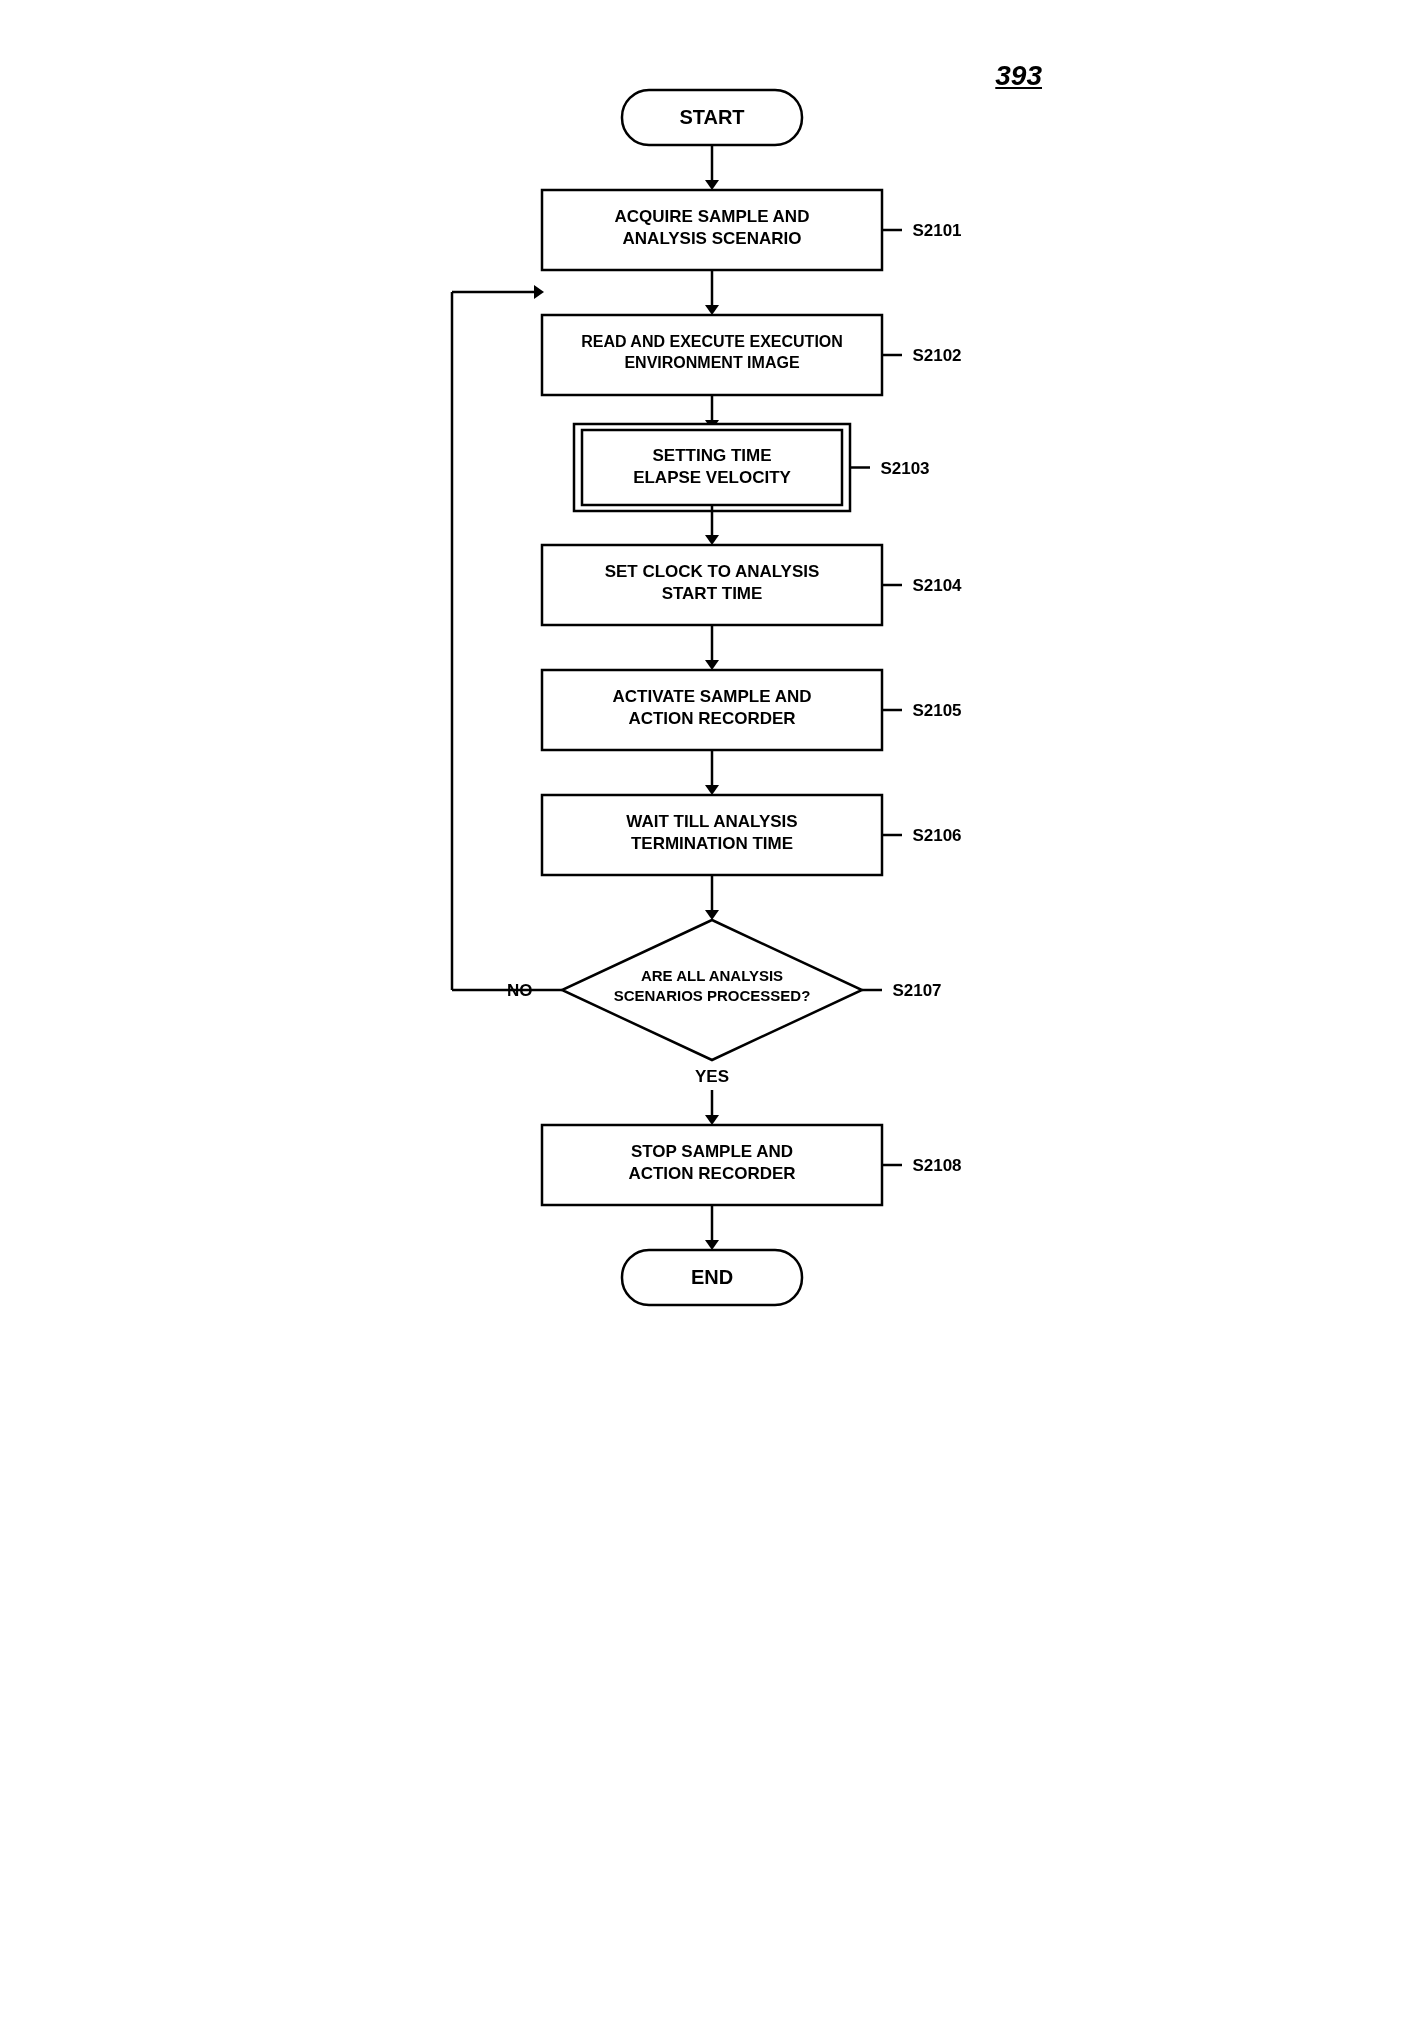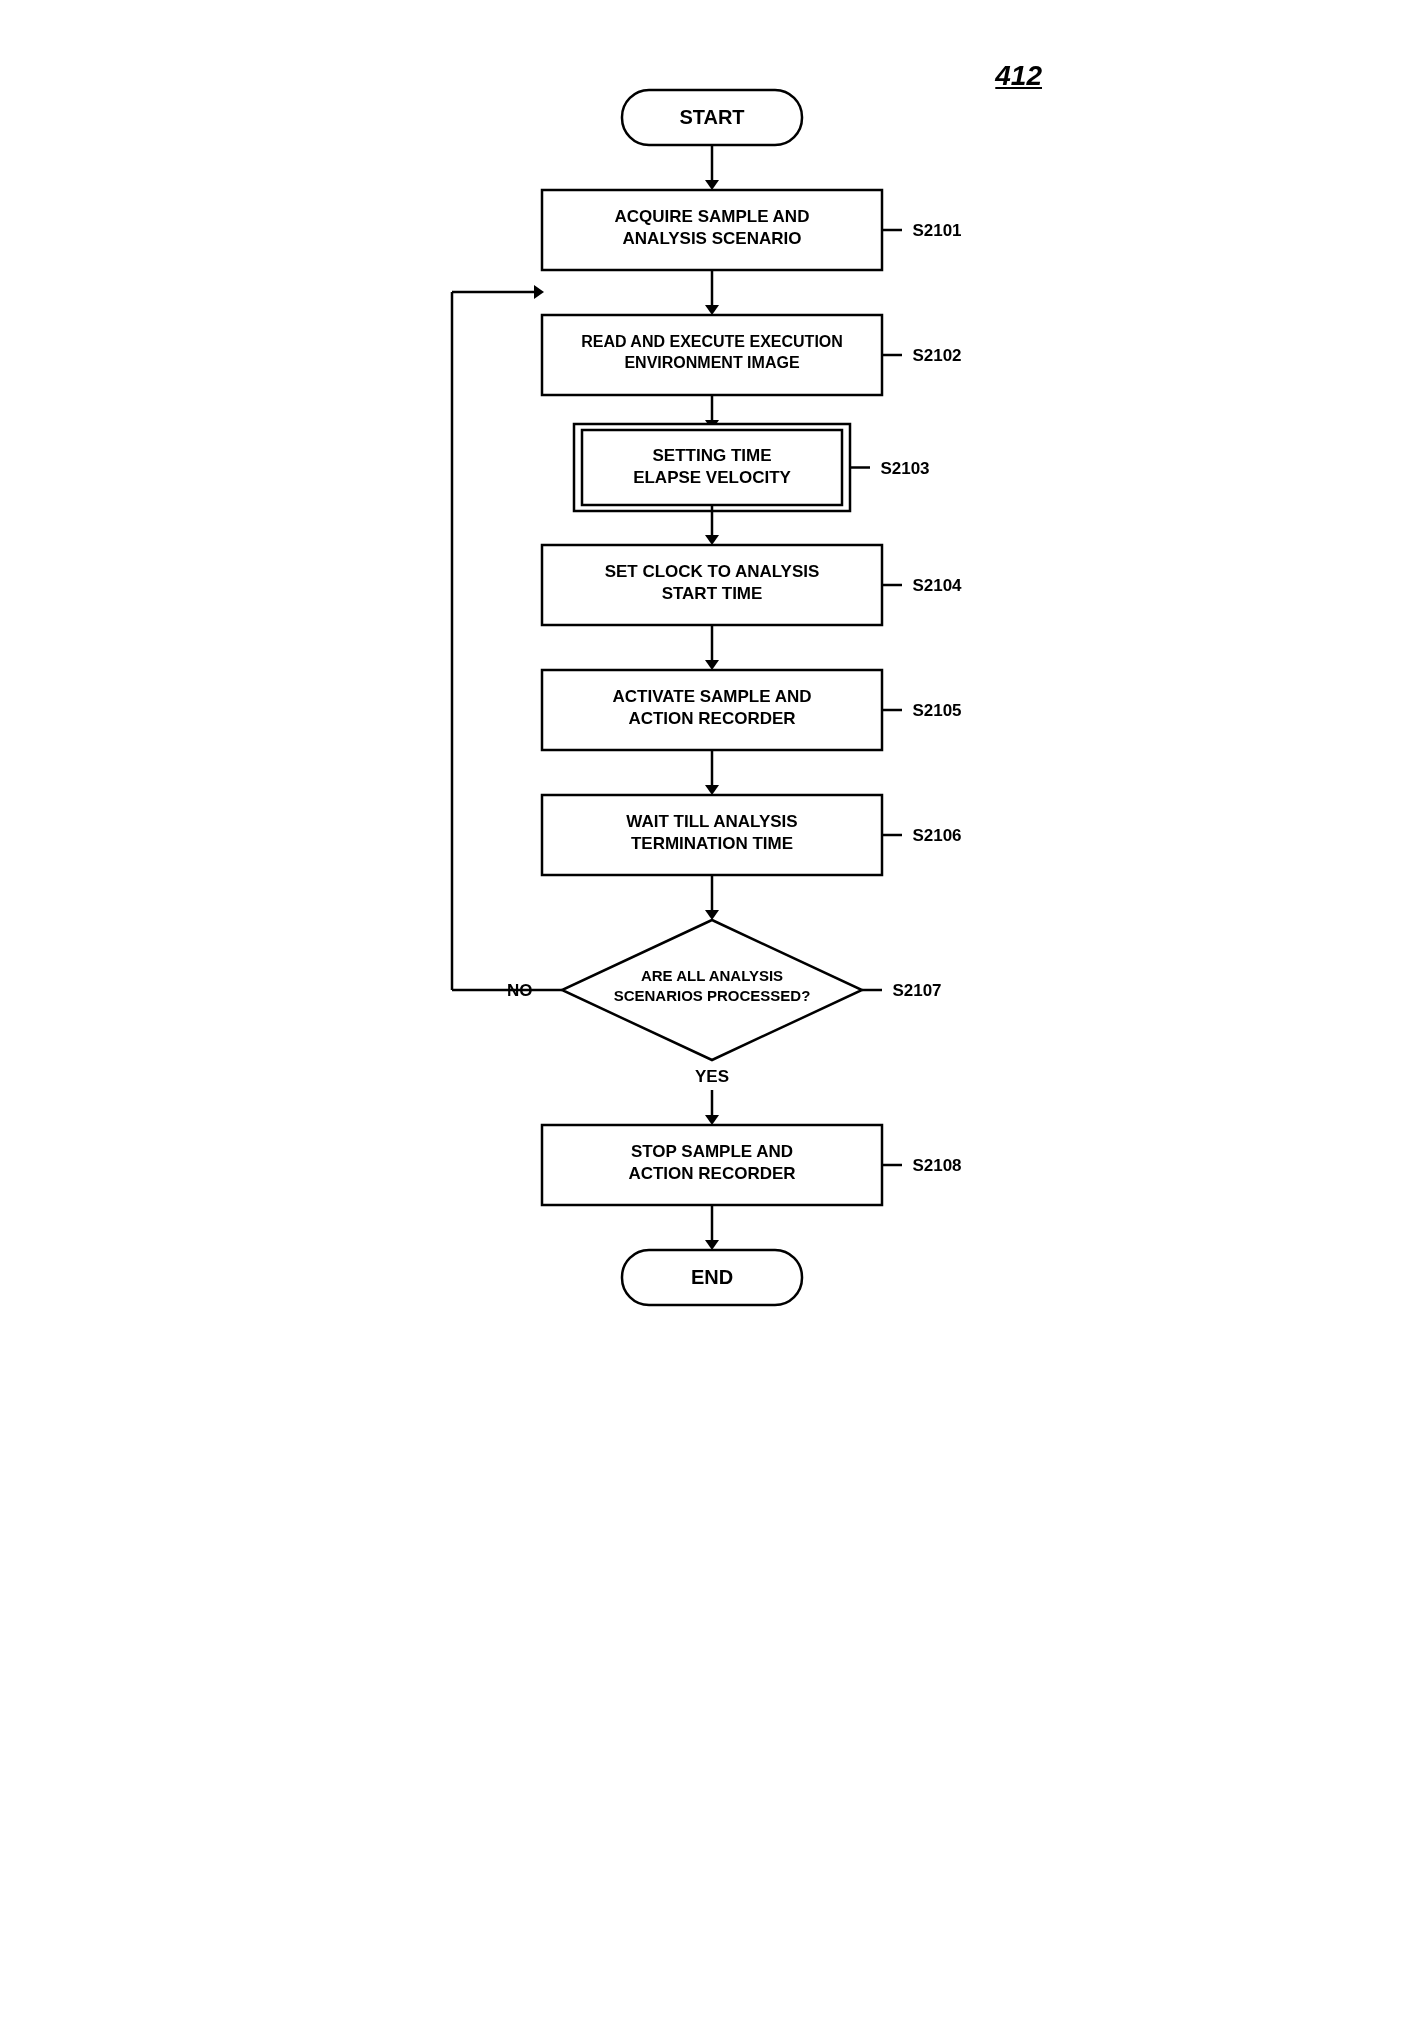--- a/index.html
+++ b/index.html
@@ -27,21 +27,21 @@
       font-size: 28px;
       font-weight: bold;
       font-style: italic;
       text-decoration: underline;
     }
   </style>
 </head>
 <body>
 
 <div class="page">
-    <div class="figure-label">412</div>
+    <div class="figure-label">393</div>
     <svg width="700" height="1315" viewBox="0 0 700 1315">
       <rect x="260" y="50" width="180" height="55" fill="white" stroke="black" stroke-width="2.5" rx="27"></rect>
       <text x="350" y="83.5" text-anchor="middle" font-family="Arial, sans-serif" font-size="20" font-weight="bold">START</text>
       <line x1="350" y1="105" x2="350" y2="140" stroke="black" stroke-width="2.5"></line>
       <polygon points="343,140 357,140 350,150" fill="black"></polygon>
       <rect x="180" y="150" width="340" height="80" fill="white" stroke="black" stroke-width="2.5"></rect>
       <text x="350" y="182" text-anchor="middle" font-family="Arial, sans-serif" font-size="17" font-weight="bold"><tspan x="350" dy="0">ACQUIRE SAMPLE AND</tspan><tspan x="350" dy="1.3em">ANALYSIS SCENARIO</tspan></text>
       <line x1="520" y1="190" x2="540" y2="190" stroke="black" stroke-width="2.5"></line>
       <text x="575" y="196" text-anchor="middle" font-family="Arial, sans-serif" font-size="17" font-weight="bold">S2101</text>
       <line x1="350" y1="230" x2="350" y2="265" stroke="black" stroke-width="2.5"></line>

